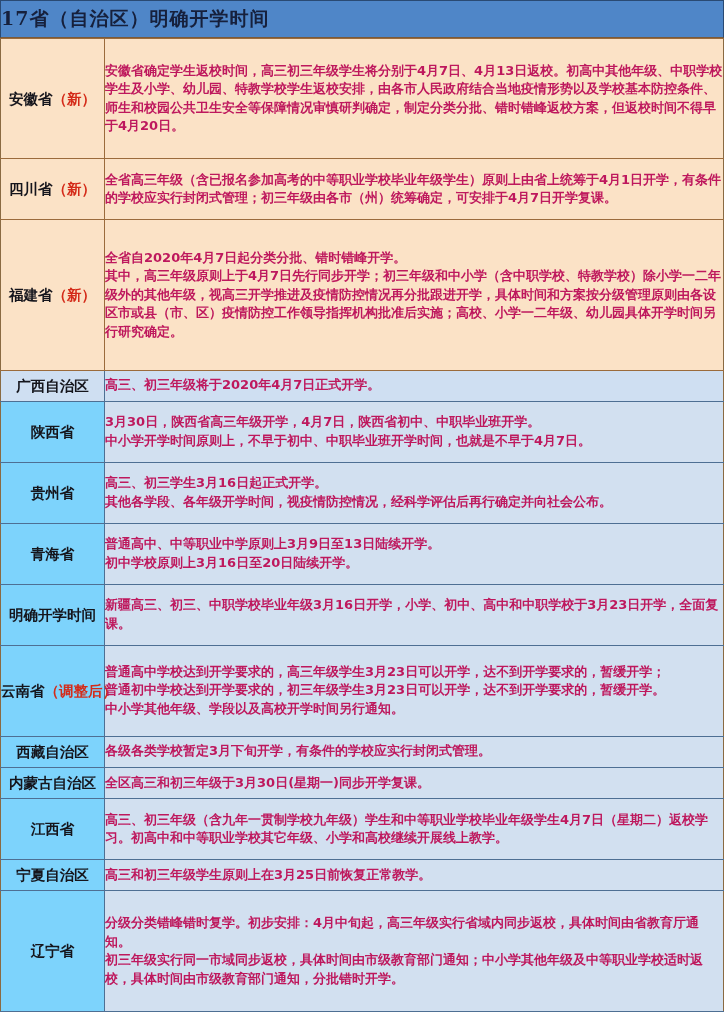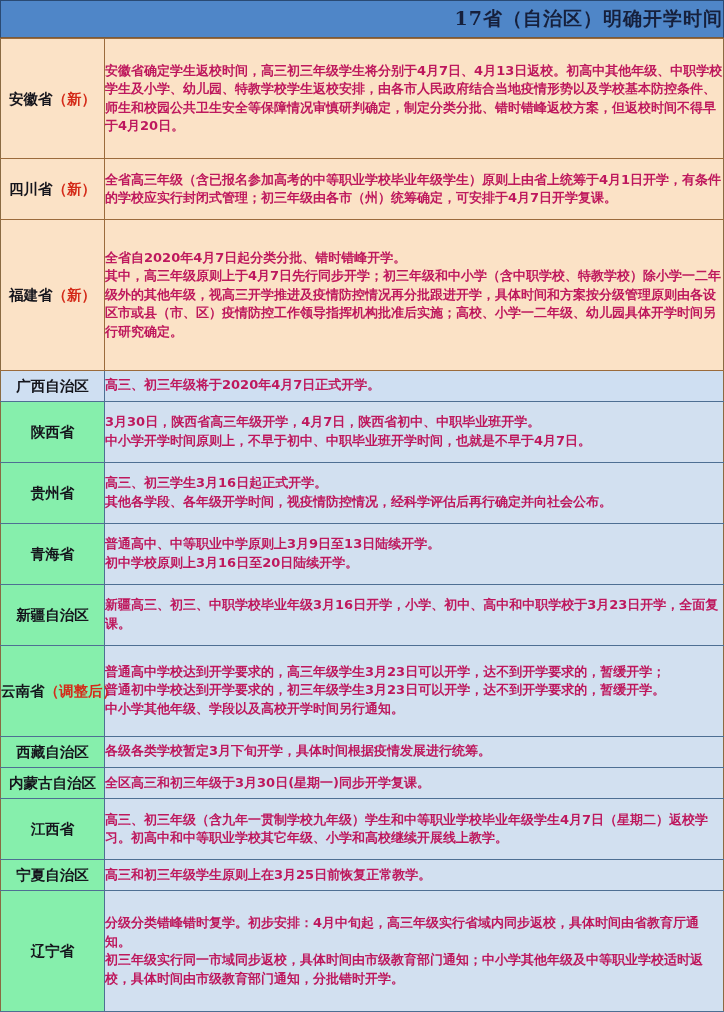--- a/index.html
+++ b/index.html
@@ -26,21 +26,21 @@
   
   .title-band {
     height: 38px;
     flex: 0 0 38px;
     background: #4f86c8;
     border: 1px solid #2a4a73;
     border-bottom: 1px solid #7a5a3a;
     box-sizing: border-box;
     display: flex;
     align-items: center;
-    justify-content: flex-end;
+    justify-content: flex-start;
   }
   .title-text {
     font-family: "DejaVu Serif", "Liberation Serif", serif;
     font-weight: bold;
     font-size: 19px;
     letter-spacing: 1px;
     color: #16203c;
     white-space: nowrap;
   }
 
@@ -99,21 +99,21 @@
     background: #fbe2c6;
     border-right: 1px solid #9b6b3c;
   }
 
   
   tr.pl td {
     border-top: 1px solid #4e6f93;
     border-bottom: 1px solid #4e6f93;
   }
   tr.pl td.c-prov {
-    background: #86efac;
+    background: #7dd3fc;
     border-right: 1px solid #4e6f93;
   }
   tr.pl td.c-desc {
     background: #d2e0f0;
   }
 
   
   tr.pl.flat td.c-prov,
   tr.pl.flat td.c-desc {
     background: #cfdff2;
@@ -170,37 +170,37 @@
           </td>
         </tr>
         <tr class="pl">
           <td class="c-prov"><span>青海省</span></td>
           <td class="c-desc">
             <p>普通高中、中等职业中学原则上3月9日至13日陆续开学。</p>
             <p>初中学校原则上3月16日至20日陆续开学。</p>
           </td>
         </tr>
         <tr class="pl">
-          <td class="c-prov"><span>新疆自治区</span></td>
+          <td class="c-prov"><span>明确开学时间</span></td>
           <td class="c-desc">
             <p>新疆高三、初三、中职学校毕业年级3月16日开学，小学、初中、高中和中职学校于3月23日开学，全面复课。</p>
           </td>
         </tr>
         <tr class="pl">
           <td class="c-prov"><span>云南省</span><span class="tag-new">（调整后）</span></td>
           <td class="c-desc">
             <p>普通高中学校达到开学要求的，高三年级学生3月23日可以开学，达不到开学要求的，暂缓开学；</p>
             <p>普通初中学校达到开学要求的，初三年级学生3月23日可以开学，达不到开学要求的，暂缓开学。</p>
             <p>中小学其他年级、学段以及高校开学时间另行通知。</p>
           </td>
         </tr>
         <tr class="pl">
           <td class="c-prov"><span>西藏自治区</span></td>
           <td class="c-desc">
-            <p>各级各类学校暂定3月下旬开学，具体时间根据疫情发展进行统筹。</p>
+            <p>各级各类学校暂定3月下旬开学，有条件的学校应实行封闭式管理。</p>
           </td>
         </tr>
         <tr class="pl">
           <td class="c-prov"><span>内蒙古自治区</span></td>
           <td class="c-desc">
             <p>全区高三和初三年级于3月30日(星期一)同步开学复课。</p>
           </td>
         </tr>
         <tr class="pl">
           <td class="c-prov"><span>江西省</span></td>

